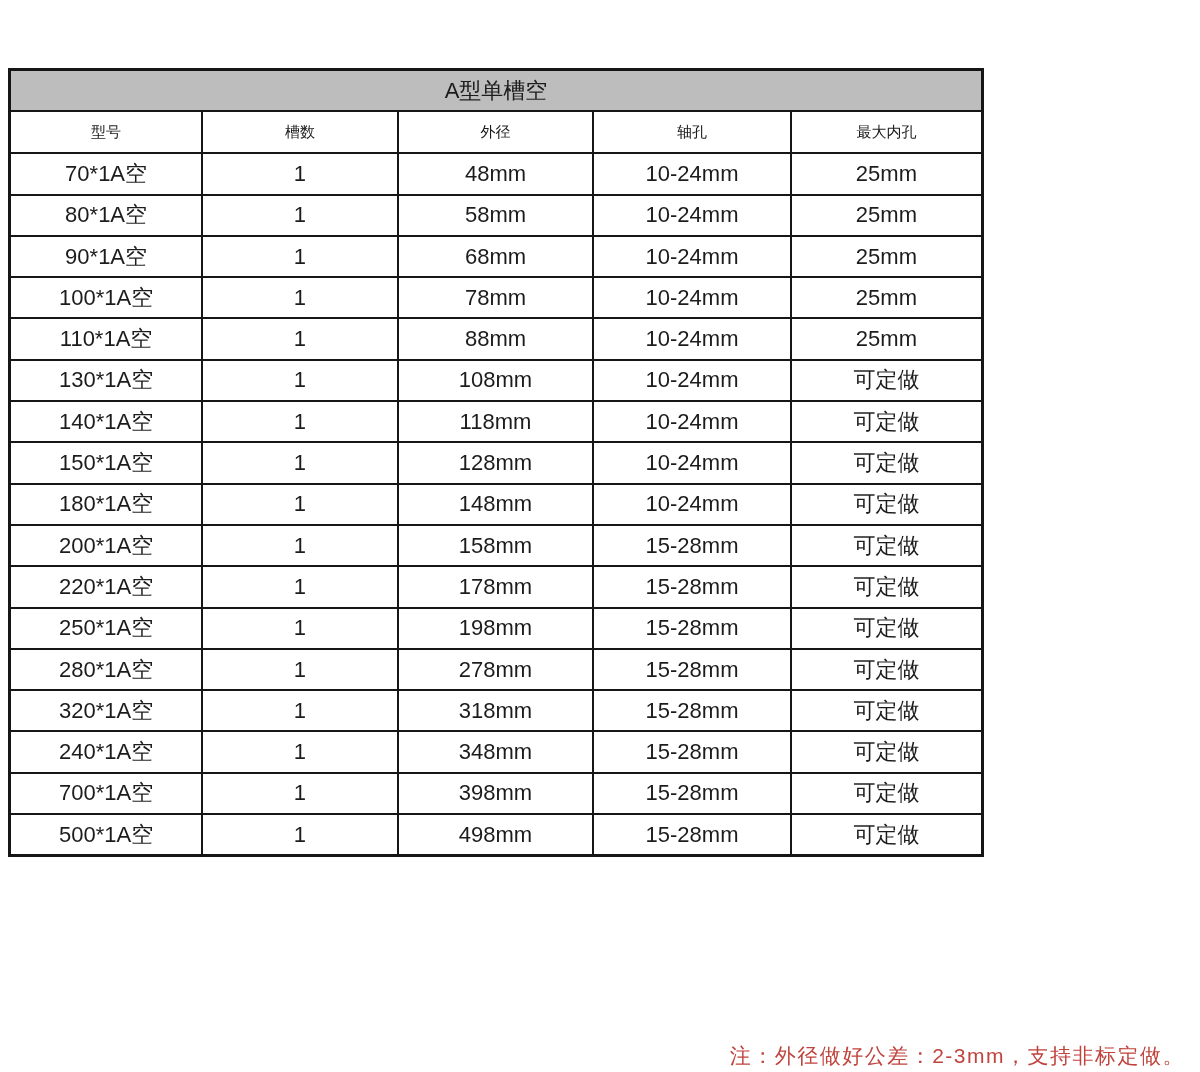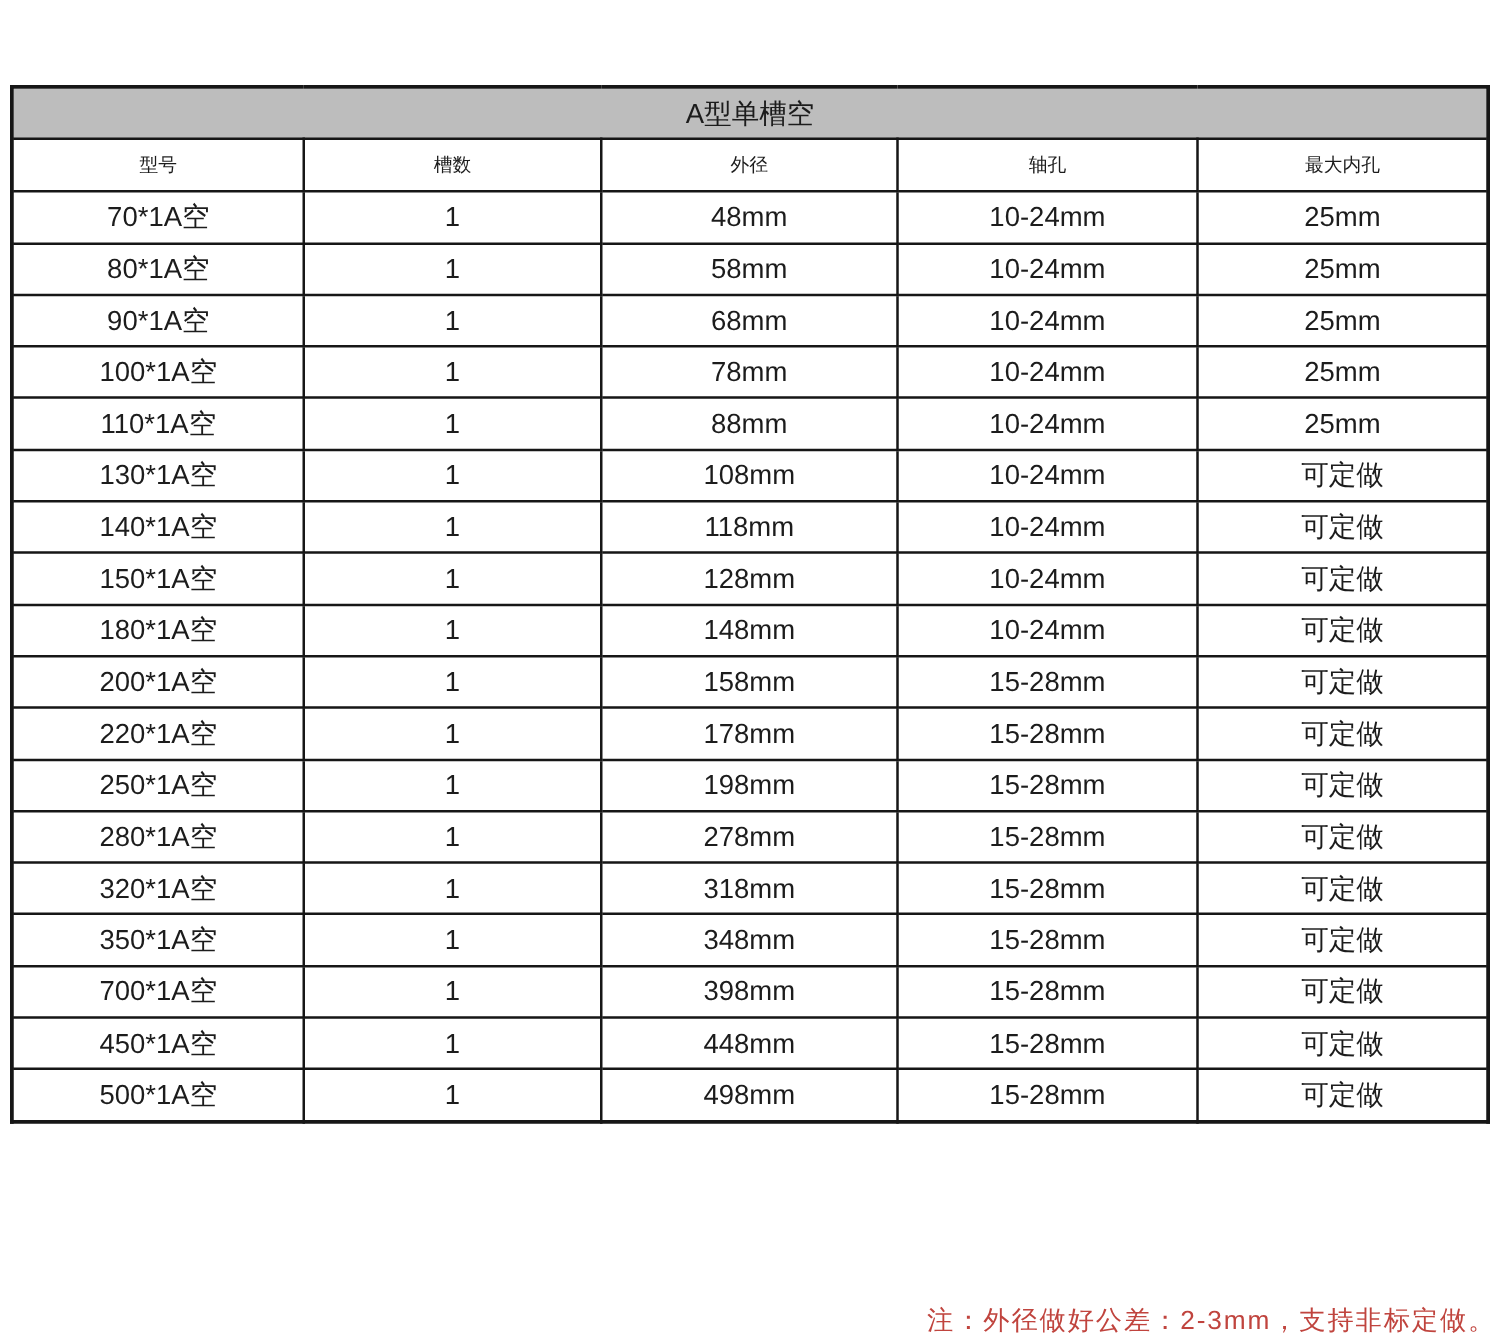--- a/index.html
+++ b/index.html
@@ -11,21 +11,21 @@
   html,body{margin:0;padding:0;}
   body{
     width:1200px;height:1072px;
     background:#ffffff;
     font-family:"Liberation Sans",sans-serif;
     position:relative;
     overflow:hidden;
   }
   .spec-table-wrap{
     position:absolute;
-    left:8px;top:68px;width:1184px;
+    left:8px;top:68px;width:976px;
   }
   table.spec-table{
     width:100%;
     border-collapse:collapse;
     table-layout:fixed;
     border:3px solid var(--border);
   }
   .spec-table td,.spec-table th{
     border:2px solid var(--border);
     text-align:center;
@@ -48,21 +48,21 @@
     height:40px;
   }
   .spec-table td{
     font-size:22px;
     font-weight:400;
     height:39.3px;
   }
   .note{
     position:absolute;
     top:1042px;
-    right:3px;
+    right:15px;
     color:var(--note-red);
     font-size:21px;
     letter-spacing:1.5px;
     white-space:nowrap;
   }
 </style>
 </head>
 <body>
 
 <div class="spec-table-wrap">
@@ -179,37 +179,30 @@
           <td>可定做</td>
         </tr>
         <tr>
           <td>320*1A空</td>
           <td>1</td>
           <td>318mm</td>
           <td>15-28mm</td>
           <td>可定做</td>
         </tr>
         <tr>
-          <td>350*1A空</td>
+          <td>240*1A空</td>
           <td>1</td>
           <td>348mm</td>
           <td>15-28mm</td>
           <td>可定做</td>
         </tr>
         <tr>
           <td>700*1A空</td>
           <td>1</td>
           <td>398mm</td>
-          <td>15-28mm</td>
-          <td>可定做</td>
-        </tr>
-        <tr>
-          <td>450*1A空</td>
-          <td>1</td>
-          <td>448mm</td>
           <td>15-28mm</td>
           <td>可定做</td>
         </tr>
         <tr>
           <td>500*1A空</td>
           <td>1</td>
           <td>498mm</td>
           <td>15-28mm</td>
           <td>可定做</td>
         </tr>

